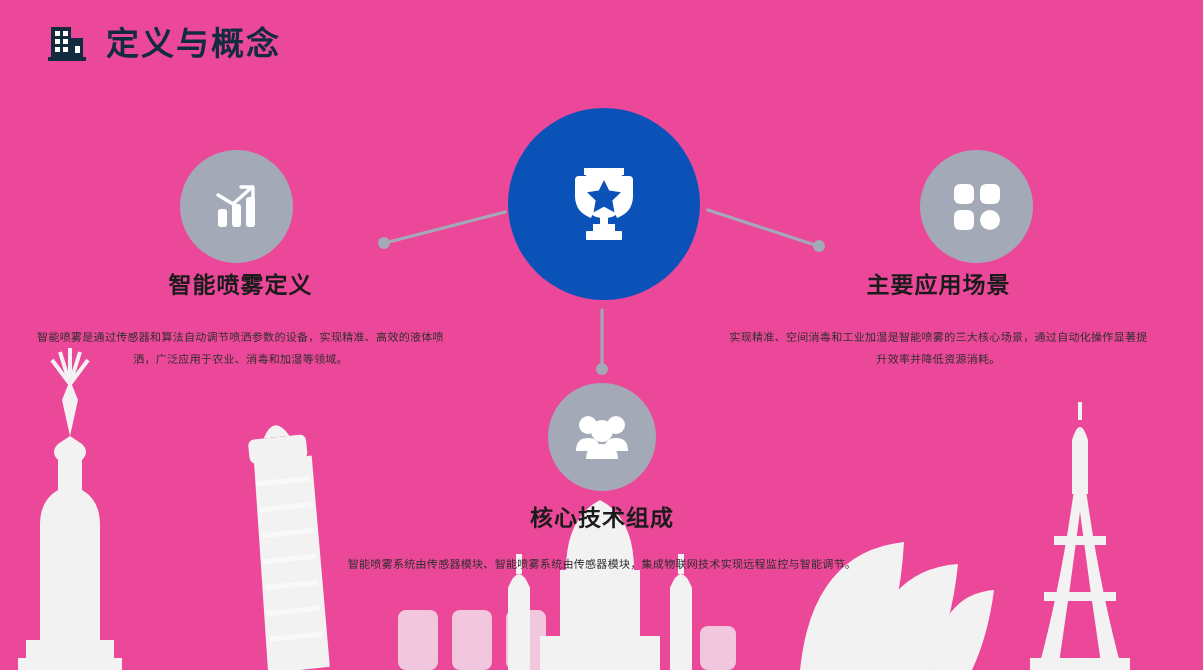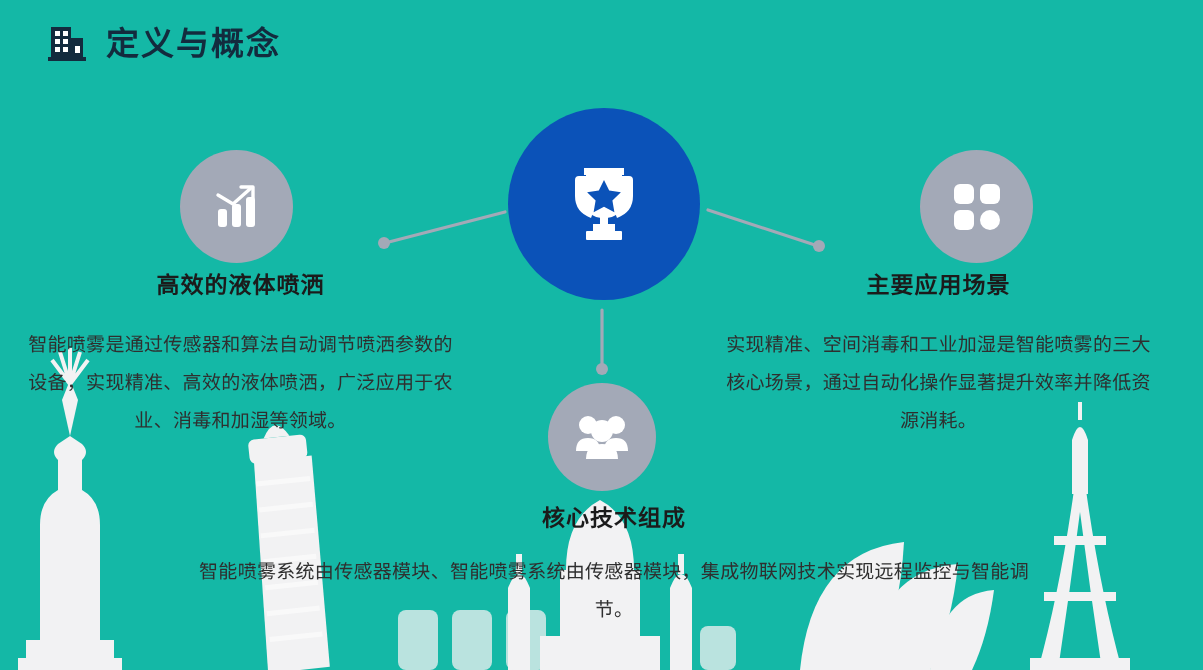--- a/index.html
+++ b/index.html
@@ -9,21 +9,21 @@
     background: #ffffff;
   }
   body {
     font-family: "Liberation Sans", "DejaVu Sans", sans-serif;
     -webkit-font-smoothing: antialiased;
   }
   #slide {
     position: relative;
     width: 1203px;
     height: 670px;
-    background: #14b8a6;
+    background: #ec4899;
     overflow: hidden;
   }
 
   
   #watermark {
     position: absolute;
     left: 0;
     bottom: 0;
     width: 1203px;
     height: 330px;
@@ -113,39 +113,39 @@
   }
   .block .blk-title {
     font-size: 23px;
     font-weight: bold;
     color: #1b1b1b;
     letter-spacing: 1px;
     margin: 0 0 26px 0;
     line-height: 1.2;
   }
   .block .blk-body {
-    font-size: 19px;
+    font-size: 11px;
     color: #2f2f2f;
     line-height: 2.0;
     margin: 0;
     letter-spacing: 0.3px;
   }
 
   #block-left {
     left: 28px;
     top: 272px;
     width: 425px;
   }
   #block-right {
     left: 726px;
     top: 272px;
     width: 425px;
   }
   #block-bottom {
-    left: 194px;
+    left: 182px;
     top: 505px;
     width: 840px;
   }
   #block-bottom .blk-title { margin-bottom: 20px; }
 </style>
 </head>
 <body>
 
 <div id="slide">
 
@@ -294,21 +294,21 @@
         <path d="M2 40 q0 -13 12 -13 q12 0 12 13 z"></path>
         <circle cx="42" cy="14" r="9"></circle>
         <path d="M30 40 q0 -13 12 -13 q12 0 12 13 z"></path>
         <circle cx="28" cy="20" r="11"></circle>
         <path d="M12 48 q0 -15 16 -15 q16 0 16 15 z"></path>
       </g>
     </svg>
   </div>
 
   <div id="block-left" class="block">
-    <h2 class="blk-title">高效的液体喷洒</h2>
+    <h2 class="blk-title">智能喷雾定义</h2>
     <p class="blk-body">智能喷雾是通过传感器和算法自动调节喷洒参数的设备，实现精准、高效的液体喷洒，广泛应用于农业、消毒和加湿等领域。</p>
   </div>
 
   <div id="block-right" class="block">
     <h2 class="blk-title">主要应用场景</h2>
     <p class="blk-body">实现精准、空间消毒和工业加湿是智能喷雾的三大核心场景，通过自动化操作显著提升效率并降低资源消耗。</p>
   </div>
 
   <div id="block-bottom" class="block">
     <h2 class="blk-title">核心技术组成</h2>

